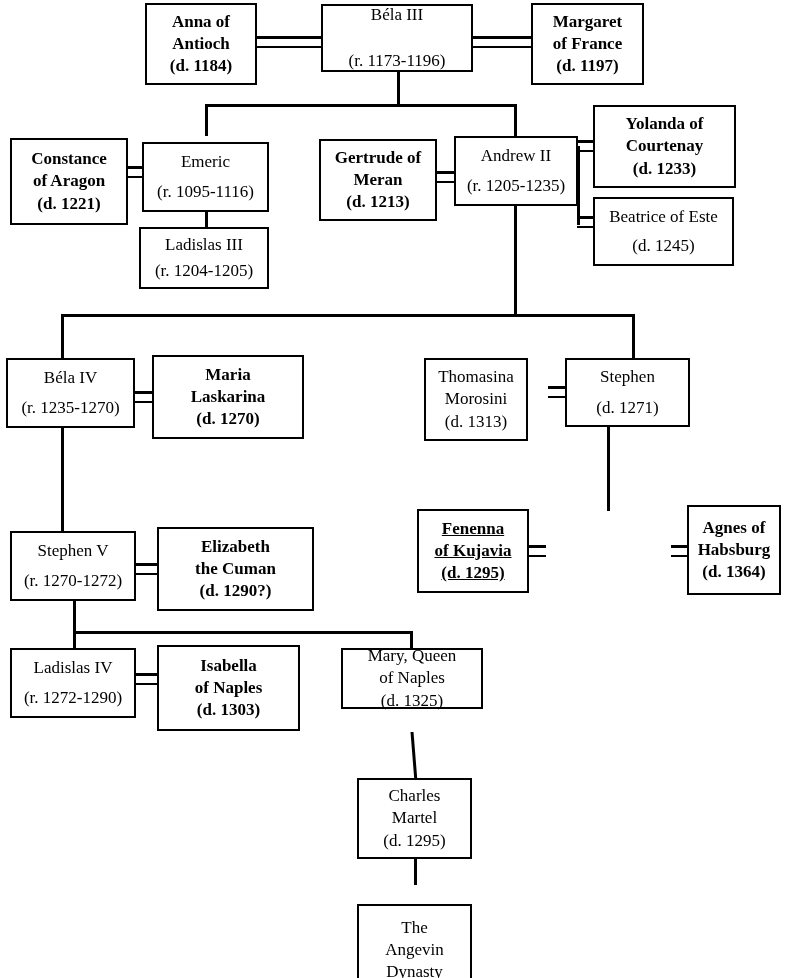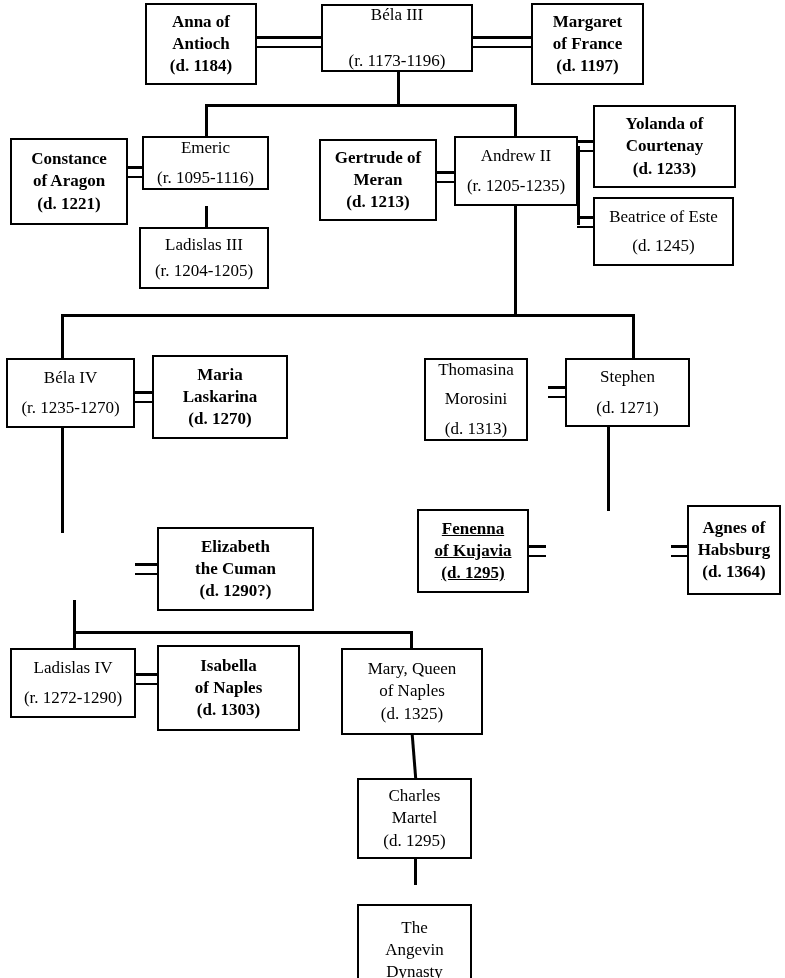--- a/index.html
+++ b/index.html
@@ -144,21 +144,21 @@
     <span class="ln">of France</span>
     <span class="ln">(d. 1197)</span>
   </div>
 
   <div class="node bold" style="left:10px; top:138px; width:118px; height:87px;">
     <span class="ln">Constance</span>
     <span class="ln">of Aragon</span>
     <span class="ln">(d. 1221)</span>
   </div>
 
-  <div class="node" style="left:142px; top:136px; width:127px; height:54px;">
+  <div class="node" style="left:142px; top:142px; width:127px; height:70px;">
     <span class="ln">Emeric</span>
     <span class="ln" style="margin-top:8px;">(r. 1095-1116)</span>
   </div>
 
   <div class="node bold" style="left:319px; top:139px; width:118px; height:82px;">
     <span class="ln">Gertrude of</span>
     <span class="ln">Meran</span>
     <span class="ln">(d. 1213)</span>
   </div>
 
@@ -181,37 +181,41 @@
   <div class="node" style="left:139px; top:227px; width:130px; height:62px;">
     <span class="ln">Ladislas III</span>
     <span class="ln" style="margin-top:4px;">(r. 1204-1205)</span>
   </div>
 
   <div class="node" style="left:6px; top:358px; width:129px; height:70px;">
     <span class="ln">Béla IV</span>
     <span class="ln" style="margin-top:8px;">(r. 1235-1270)</span>
   </div>
 
-  <div class="node bold" style="left:152px; top:355px; width:136px; height:84px;">
+  <div class="node bold" style="left:152px; top:355px; width:152px; height:84px;">
     <span class="ln">Maria</span>
     <span class="ln">Laskarina</span>
     <span class="ln">(d. 1270)</span>
   </div>
 
-  <div class="node" style="left:424px; top:358px; width:104px; height:83px;gap:7px;">
+  <div class="node" style="left:424px; top:358px; width:104px; height:83px;">
     <span class="ln">Thomasina</span>
     <span class="ln">Morosini</span>
     <span class="ln">(d. 1313)</span>
   </div>
 
   <div class="node" style="left:565px; top:358px; width:125px; height:69px;">
     <span class="ln">Stephen</span>
     <span class="ln" style="margin-top:8px;">(d. 1271)</span>
   </div>
 
+  <div class="node" style="left:10px; top:531px; width:126px; height:70px;">
+    <span class="ln">Stephen V</span>
+    <span class="ln" style="margin-top:8px;">(r. 1270-1272)</span>
+  </div>
 
   <div class="node bold" style="left:157px; top:527px; width:157px; height:84px;">
     <span class="ln">Elizabeth</span>
     <span class="ln">the Cuman</span>
     <span class="ln">(d. 1290?)</span>
   </div>
 
   <div class="node bold" style="left:417px; top:509px; width:112px; height:84px;text-decoration:underline;">
     <span class="ln">Fenenna</span>
     <span class="ln">of Kujavia</span>
@@ -229,21 +233,21 @@
     <span class="ln">Ladislas IV</span>
     <span class="ln" style="margin-top:8px;">(r. 1272-1290)</span>
   </div>
 
   <div class="node bold" style="left:157px; top:645px; width:143px; height:86px;">
     <span class="ln">Isabella</span>
     <span class="ln">of Naples</span>
     <span class="ln">(d. 1303)</span>
   </div>
 
-  <div class="node" style="left:341px; top:648px; width:142px; height:87px;justify-content:center;">
+  <div class="node" style="left:341px; top:648px; width:142px; height:61px;justify-content:center;">
     <span class="ln">Mary, Queen</span>
     <span class="ln">of Naples</span>
     <span class="ln">(d. 1325)</span>
   </div>
 
   <div class="node" style="left:357px; top:778px; width:115px; height:81px;">
     <span class="ln">Charles</span>
     <span class="ln">Martel</span>
     <span class="ln">(d. 1295)</span>
   </div>

